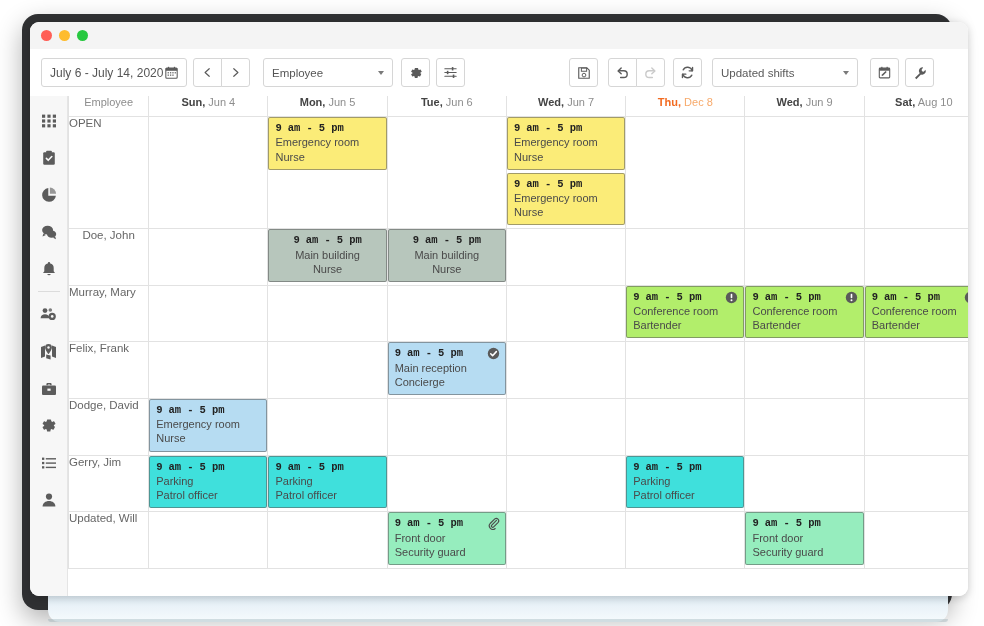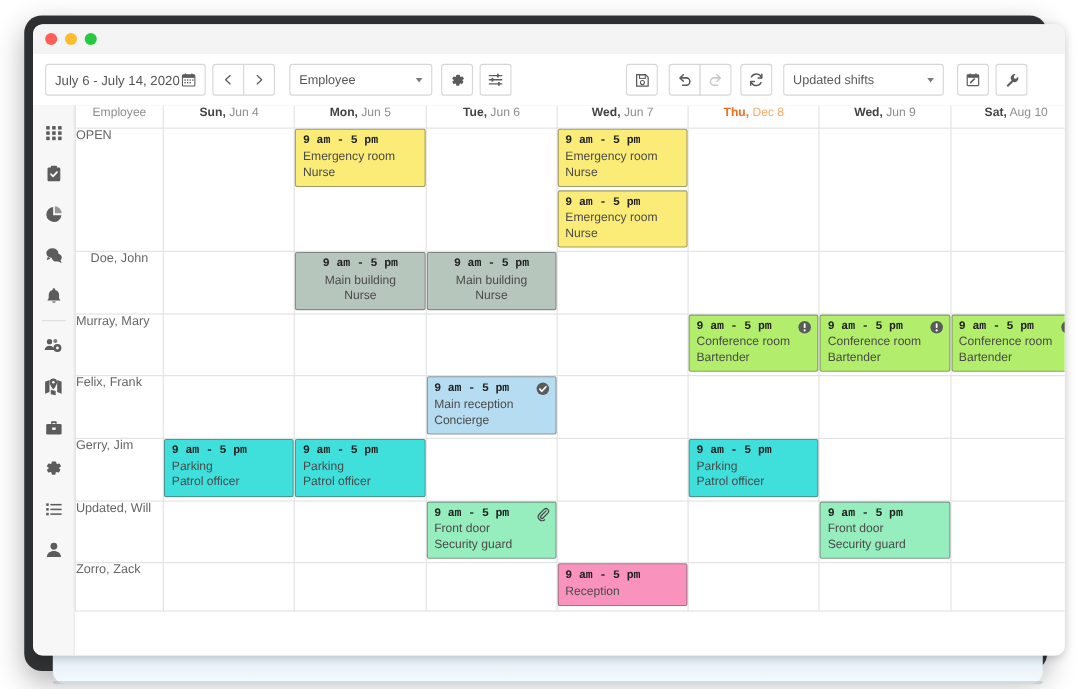--- a/index.html
+++ b/index.html
@@ -571,20 +571,36 @@
                       <path d="M4.6 8.3l2.3 2.4 4.6-5" fill="none" stroke="#fff" stroke-width="1.9" stroke-linecap="round" stroke-linejoin="round"></path>
                     </svg>
                   </span>
                 </div>
               </td>
               <td class="cell"></td>
               <td class="cell"></td>
               <td class="cell"></td>
               <td class="cell"></td>
             </tr>
+            <tr style="height: 43px;">
+              <td class="empname">Dodge, David</td>
+              <td class="cell">
+                <div class="shift c-lightblue">
+                  <div class="time">9 am - 5 pm</div>
+                  <div class="loc">Emergency room</div>
+                  <div class="role">Nurse</div>
+                </div>
+              </td>
+              <td class="cell"></td>
+              <td class="cell"></td>
+              <td class="cell"></td>
+              <td class="cell"></td>
+              <td class="cell"></td>
+              <td class="cell"></td>
+            </tr>
             <tr style="height: 44px;">
               <td class="empname">Gerry, Jim</td>
               <td class="cell">
                 <div class="shift c-cyan">
                   <div class="time">9 am - 5 pm</div>
                   <div class="loc">Parking</div>
                   <div class="role">Patrol officer</div>
                 </div>
               </td>
               <td class="cell">
@@ -626,33 +642,18 @@
               <td class="cell"></td>
               <td class="cell">
                 <div class="shift c-mint">
                   <div class="time">9 am - 5 pm</div>
                   <div class="loc">Front door</div>
                   <div class="role">Security guard</div>
                 </div>
               </td>
               <td class="cell"></td>
             </tr>
-            <tr style="height: 44px;">
-              <td class="empname">Zorro, Zack</td>
-              <td class="cell"></td>
-              <td class="cell"></td>
-              <td class="cell"></td>
-              <td class="cell">
-                <div class="shift c-pink">
-                  <div class="time">9 am - 5 pm</div>
-                  <div class="loc">Reception</div>
-                </div>
-              </td>
-              <td class="cell"></td>
-              <td class="cell"></td>
-              <td class="cell"></td>
-            </tr>
           </tbody>
       </table>
     </div>
 
   </div>
 </div>
 
 </body></html>

